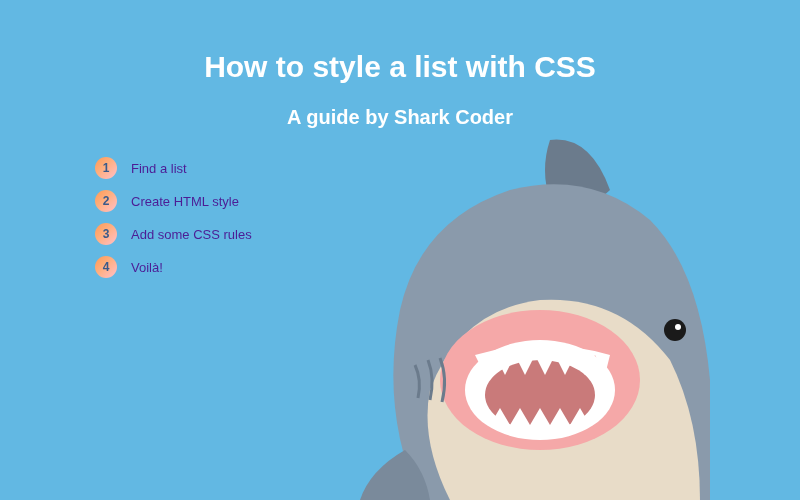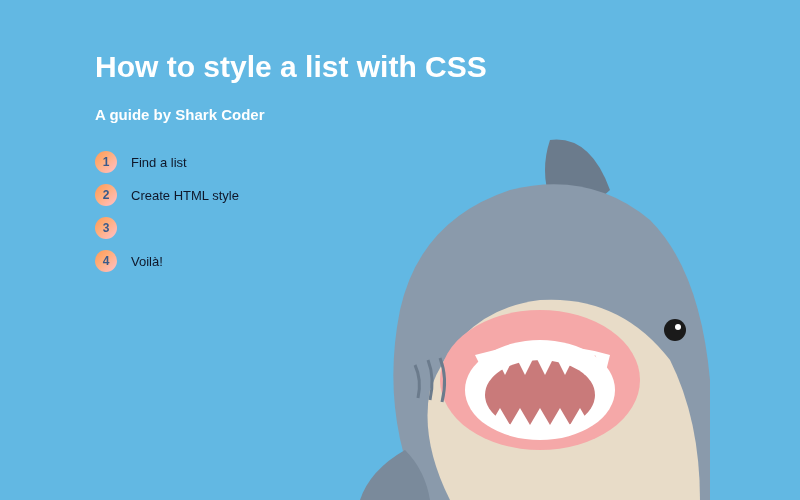--- a/index.html
+++ b/index.html
@@ -12,30 +12,31 @@
       height: 500px;
       background-color: #62b8e3;
       font-family: Verdana, Geneva, sans-serif;
       position: relative;
       overflow: hidden;
     }
     .content {
       padding: 50px 95px;
       position: relative;
       z-index: 2;
+      text-align: center;
     }
     .title {
       color: #ffffff;
       font-size: 30px;
       font-weight: bold;
       margin-bottom: 22px;
     }
     .subtitle {
       color: #ffffff;
-      font-size: 15px;
+      font-size: 20px;
       font-weight: bold;
       margin-bottom: 28px;
     }
     .list {
       list-style: none;
     }
     .list-item {
       display: flex;
       align-items: center;
       margin-bottom: 11px;
@@ -48,21 +49,21 @@
       color: #3a5a8a;
       font-size: 12px;
       font-weight: bold;
       display: flex;
       align-items: center;
       justify-content: center;
       margin-right: 14px;
       flex-shrink: 0;
     }
     .list-text {
-      color: #0f172a;
+      color: #4c1d95;
       font-size: 13px;
     }
     .shark {
       position: absolute;
       right: 80px;
       bottom: 0;
       width: 380px;
       height: 370px;
       z-index: 1;
     }
@@ -77,20 +78,21 @@
     <li class="list-item">
       <span class="number-badge">1</span>
       <span class="list-text">Find a list</span>
     </li>
     <li class="list-item">
       <span class="number-badge">2</span>
       <span class="list-text">Create HTML style</span>
     </li>
     <li class="list-item">
       <span class="number-badge">3</span>
+      <span class="list-text">Add some CSS rules</span>
     </li>
     <li class="list-item">
       <span class="number-badge">4</span>
       <span class="list-text">Voilà!</span>
     </li>
   </ol>
 </div>
 
 <svg class="shark" viewBox="0 0 380 370" xmlns="http://www.w3.org/2000/svg">
 

